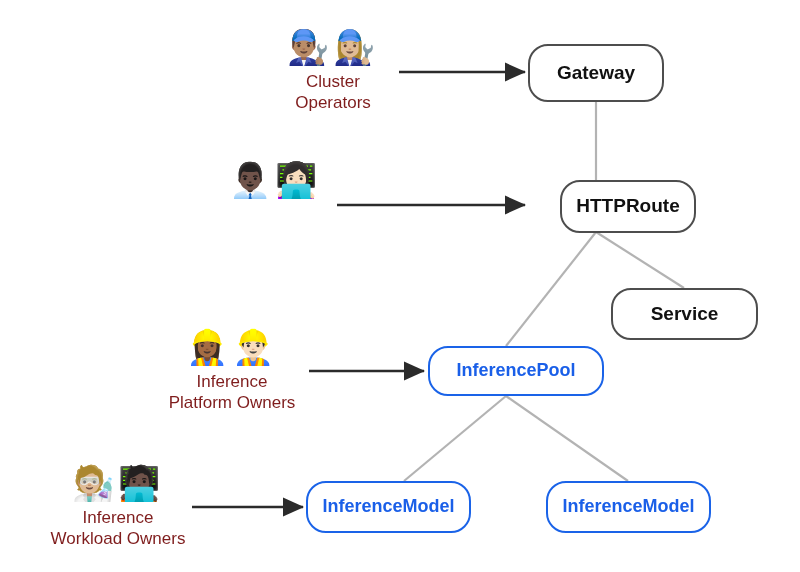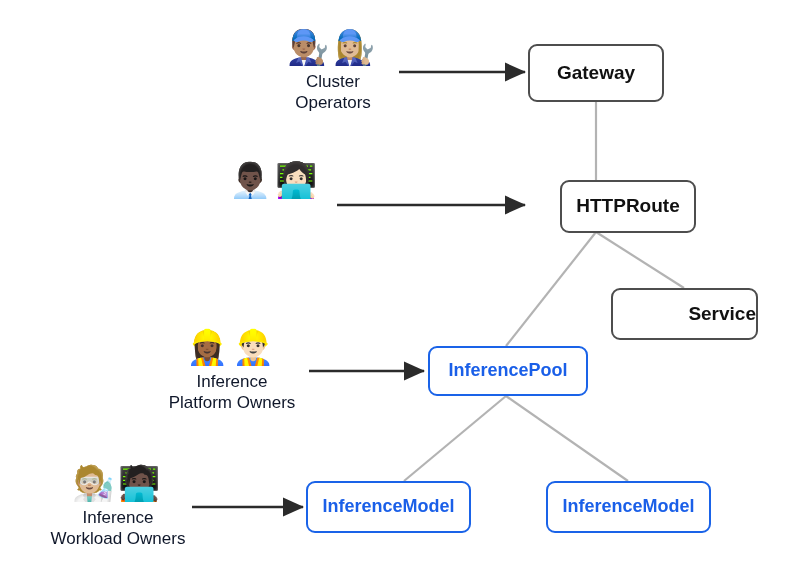--- a/index.html
+++ b/index.html
@@ -23,21 +23,21 @@
     pointer-events: none;
   }
   
   .node {
     position: absolute;
     box-sizing: border-box;
     display: flex;
     align-items: center;
     justify-content: center;
     background: #ffffff;
-    border-radius: 9px;
+    border-radius: 20px;
     font-weight: bold;
     text-align: center;
     line-height: 1.1;
   }
   .node.core {
     border: 2px solid #4d4d4d;
     color: #111111;
     font-size: 19px;
   }
   .node.infer {
@@ -56,21 +56,21 @@
   }
   .persona-emoji {
     font-size: 34px;
     line-height: 1;
     letter-spacing: 3px;
     white-space: nowrap;
   }
   .persona-label {
     margin-top: 7px;
     font-size: 17px;
-    color: #0f172a;
+    color: #7f1d1d;
     line-height: 1.25;
     white-space: pre-line;
   }
 </style>
 </head>
 <body>
 
 <div id="canvas">
 
   <svg id="edges" width="800" height="572" viewBox="0 0 800 572">
@@ -97,25 +97,25 @@
   </svg>
 
   <div class="node core" style="left:528px; top:44px; width:136px; height:58px;">
     <span>Gateway</span>
   </div>
 
   <div class="node core" style="left:560px; top:180px; width:136px; height:53px;">
     <span>HTTPRoute</span>
   </div>
 
-  <div class="node core" style="left:611px; top:288px; width:147px; height:52px;justify-content:flex-end;">
+  <div class="node core" style="left:611px; top:288px; width:147px; height:52px;">
     <span>Service</span>
   </div>
 
-  <div class="node infer" style="left:428px; top:346px; width:160px; height:50px;">
+  <div class="node infer" style="left:428px; top:346px; width:176px; height:50px;">
     <span>InferencePool</span>
   </div>
 
   <div class="node infer" style="left:306px; top:481px; width:165px; height:52px;">
     <span>InferenceModel</span>
   </div>
 
   <div class="node infer" style="left:546px; top:481px; width:165px; height:52px;">
     <span>InferenceModel</span>
   </div>

